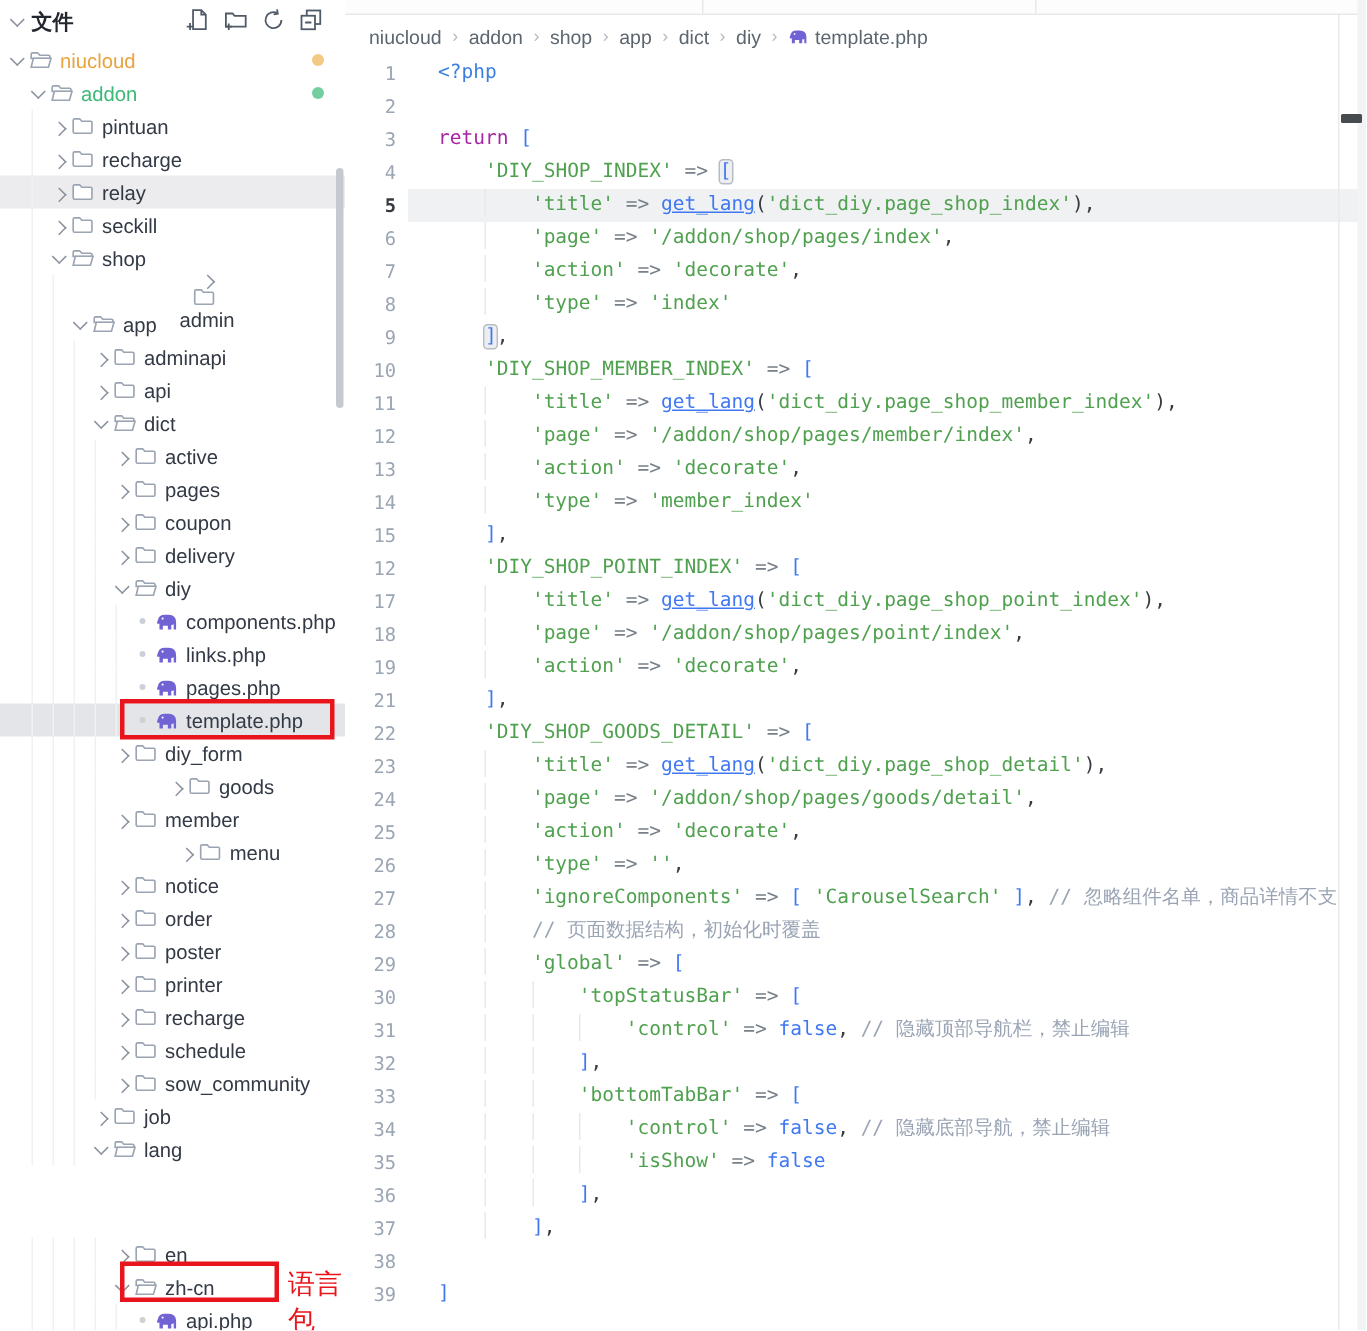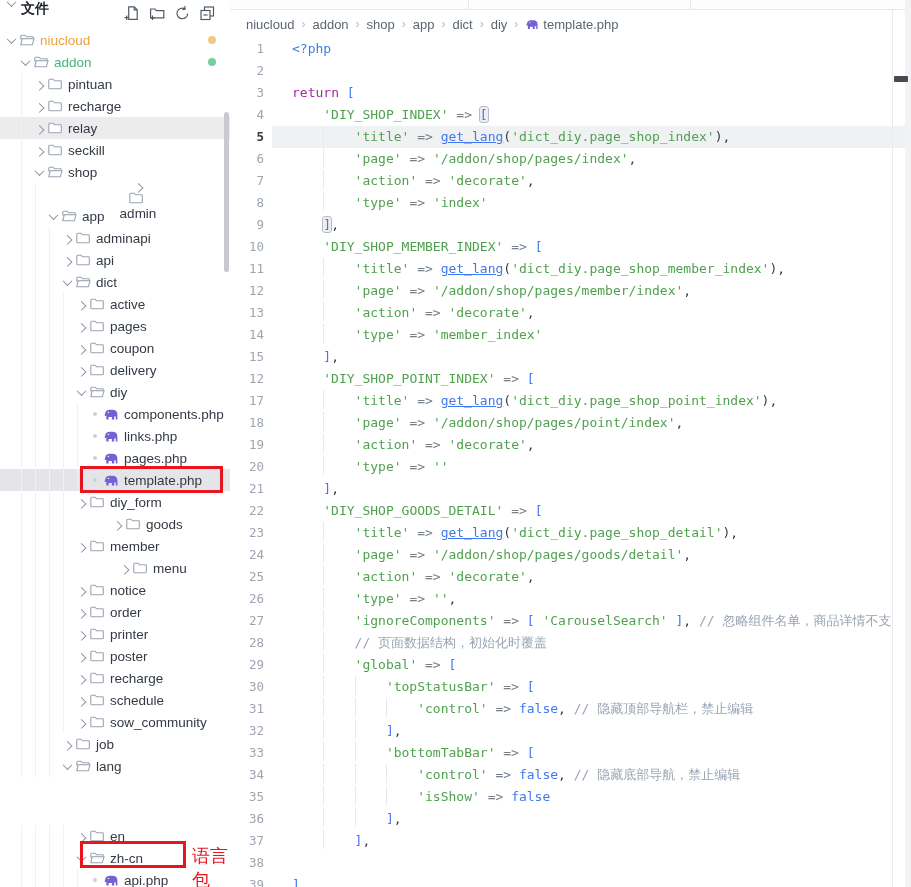--- a/index.html
+++ b/index.html
@@ -1,21 +1,21 @@
 <!DOCTYPE html>
 <html><head>
 <meta charset="utf-8">
 <style>
   html,body{margin:0;padding:0;background:#fff;}
   #app{position:relative;width:911px;height:887px;overflow:hidden;background:#fff;
        font-family:"Liberation Sans",sans-serif;color:#333a45;font-size:13.5px;}
   
   #explorer{position:absolute;left:0;top:0;width:230px;height:887px;background:#fff;
             border-right:1px solid #e4e6ea;overflow:hidden;}
-  #exp-header{position:relative;height:29px;display:flex;padding-left:8px;}
+  #exp-header{position:relative;height:29px;display:flex;align-items:center;padding-left:8px;}
   #exp-title{font-weight:bold;font-size:14px;color:#22272e;margin-left:6px;}
   #exp-actions{position:absolute;right:14px;top:5px;display:flex;gap:8px;}
   #exp-actions .abtn{width:17px;height:17px;cursor:pointer;}
   #exp-actions svg{width:17px;height:17px;stroke:#515b68;fill:none;stroke-width:1.2;}
   .chev{width:6px;height:6px;border-right:1.4px solid #8a929e;border-bottom:1.4px solid #8a929e;
         display:inline-block;flex:none;}
   .chev.down{transform:rotate(45deg) translate(-1px,-1px);}
   .chev.right{transform:rotate(-45deg) translate(-1px,1px);}
   #tree{position:absolute;left:0;top:29px;width:230px;}
   .row{position:relative;height:22px;display:flex;align-items:center;white-space:nowrap;cursor:pointer;}
@@ -448,34 +448,34 @@
           <div class="tg" style="left: 21px;"></div>
           <div class="tg" style="left: 35px;"></div>
           <div class="tg" style="left: 49px;"></div>
           <div class="tg" style="left: 63px;"></div>
           <span class="slot">
             <span class="chev right"></span>
           </span>
           <svg viewBox="0 0 16 16" class="fico">
             <path d="M1.8 4.2 Q1.8 3.2 2.8 3.2 H6.1 L7.5 4.8 H13.4 Q14.3 4.8 14.3 5.7 V11.9 Q14.3 12.8 13.4 12.8 H2.8 Q1.8 12.8 1.8 11.9 Z" fill="#fff" stroke="#9aa4b2" stroke-width="1.1"></path>
           </svg>
+          <span class="lbl">poster</span>
+        </div>
+        <div class="row" style="padding-left: 74px;">
+          <div class="tg" style="left: 21px;"></div>
+          <div class="tg" style="left: 35px;"></div>
+          <div class="tg" style="left: 49px;"></div>
+          <div class="tg" style="left: 63px;"></div>
+          <span class="slot">
+            <span class="chev right"></span>
+          </span>
+          <svg viewBox="0 0 16 16" class="fico">
+            <path d="M1.8 4.2 Q1.8 3.2 2.8 3.2 H6.1 L7.5 4.8 H13.4 Q14.3 4.8 14.3 5.7 V11.9 Q14.3 12.8 13.4 12.8 H2.8 Q1.8 12.8 1.8 11.9 Z" fill="#fff" stroke="#9aa4b2" stroke-width="1.1"></path>
+          </svg>
           <span class="lbl">printer</span>
-        </div>
-        <div class="row" style="padding-left: 74px;">
-          <div class="tg" style="left: 21px;"></div>
-          <div class="tg" style="left: 35px;"></div>
-          <div class="tg" style="left: 49px;"></div>
-          <div class="tg" style="left: 63px;"></div>
-          <span class="slot">
-            <span class="chev right"></span>
-          </span>
-          <svg viewBox="0 0 16 16" class="fico">
-            <path d="M1.8 4.2 Q1.8 3.2 2.8 3.2 H6.1 L7.5 4.8 H13.4 Q14.3 4.8 14.3 5.7 V11.9 Q14.3 12.8 13.4 12.8 H2.8 Q1.8 12.8 1.8 11.9 Z" fill="#fff" stroke="#9aa4b2" stroke-width="1.1"></path>
-          </svg>
-          <span class="lbl">poster</span>
         </div>
         <div class="row" style="padding-left: 74px;">
           <div class="tg" style="left: 21px;"></div>
           <div class="tg" style="left: 35px;"></div>
           <div class="tg" style="left: 49px;"></div>
           <div class="tg" style="left: 63px;"></div>
           <span class="slot">
             <span class="chev right"></span>
           </span>
           <svg viewBox="0 0 16 16" class="fico">
@@ -715,24 +715,20 @@
         </div>
         <div class="line">
           <div class="num">18</div>
           <div class="codep"><span class="ind"></span><span class="ind g"></span><span class="str">'page'</span><span class="op"> =&gt; </span><span class="str">'/addon/shop/pages/point/index'</span><span class="p">,</span></div>
         </div>
         <div class="line">
           <div class="num">19</div>
           <div class="codep"><span class="ind"></span><span class="ind g"></span><span class="str">'action'</span><span class="op"> =&gt; </span><span class="str">'decorate'</span><span class="p">,</span></div>
         </div>
         <div class="line">
-          <div class="num">20</div>
-          <div class="codep"><span class="ind"></span><span class="ind g"></span><span class="str">'type'</span><span class="op"> =&gt; </span><span class="str">''</span></div>
-        </div>
-        <div class="line">
           <div class="num">21</div>
           <div class="codep"><span class="ind"></span><span class="br">]</span><span class="p">,</span></div>
         </div>
         <div class="line">
           <div class="num">22</div>
           <div class="codep"><span class="ind"></span><span class="str">'DIY_SHOP_GOODS_DETAIL'</span><span class="op"> =&gt; </span><span class="br">[</span></div>
         </div>
         <div class="line">
           <div class="num">23</div>
           <div class="codep"><span class="ind"></span><span class="ind g"></span><span class="str">'title'</span><span class="op"> =&gt; </span><span class="fn">get_lang</span><span class="p">(</span><span class="str">'dict_diy.page_shop_detail'</span><span class="p">),</span></div>

